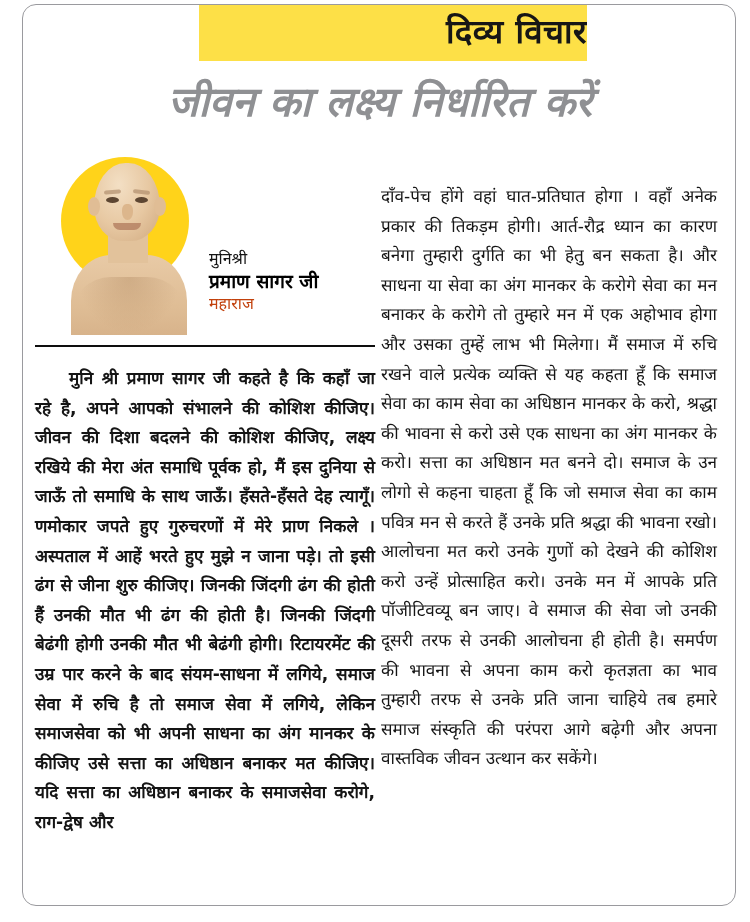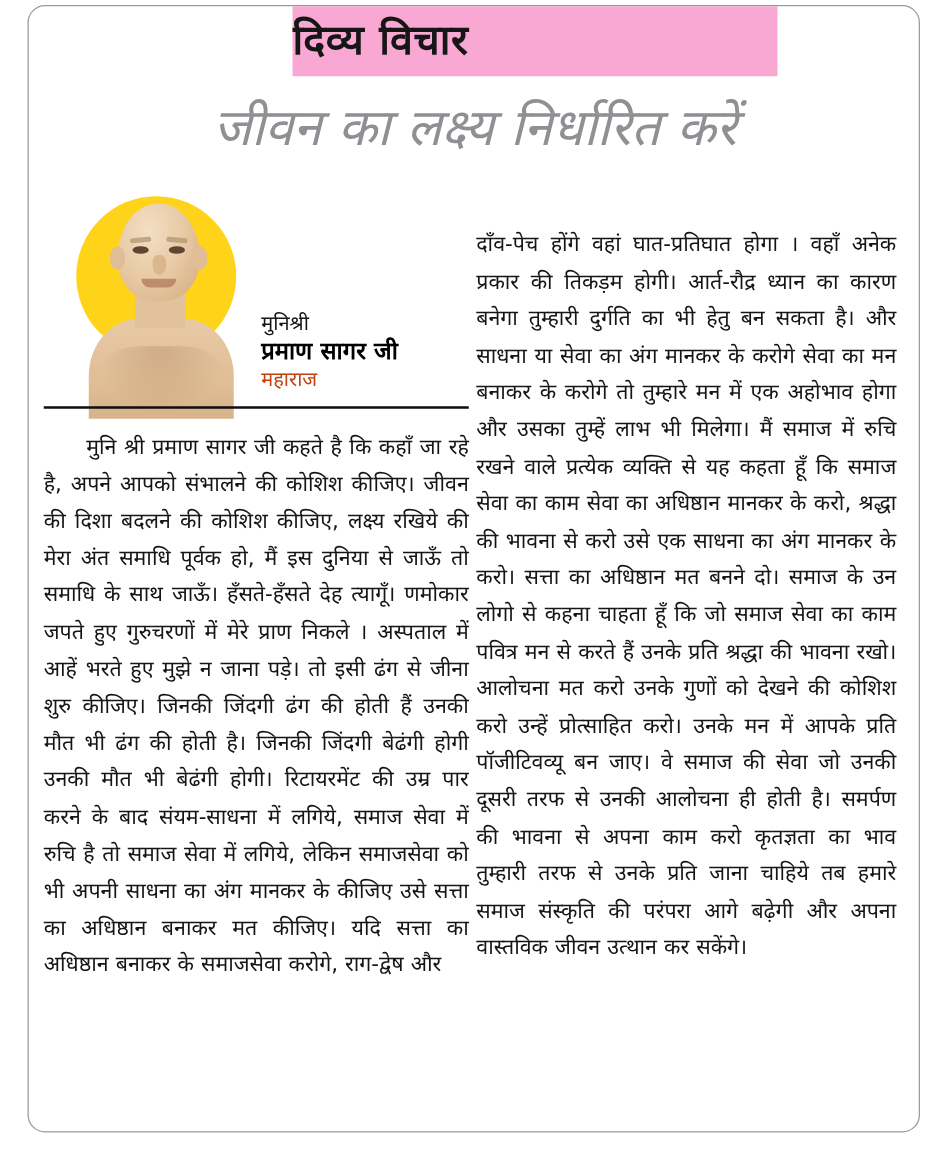--- a/index.html
+++ b/index.html
@@ -28,26 +28,25 @@
     overflow: hidden;
   }
 
   
   #banner {
     position: absolute;
     left: 176px;
     top: -2px;
     width: 388px;
     height: 58px;
-    background: #f9a8d4;
+    background: #fde047;
     display: flex;
     align-items: center;
-    justify-content: flex-start;
-    overflow: hidden;
-    margin-left: 35px;
+    justify-content: flex-end;
+    overflow: hidden;
   }
   #banner-title {
     font-family: "DejaVu Sans", "Liberation Sans", sans-serif;
     font-weight: 700;
     font-size: 33px;
     line-height: 1;
     color: #161616;
     letter-spacing: 0.5px;
     white-space: nowrap;
     transform: translateY(-1px);
@@ -56,21 +55,21 @@
   
   #headline {
     position: absolute;
     left: 0;
     top: 74px;
     width: 714px;
     text-align: center;
   }
   #headline-text {
     font-family: "DejaVu Sans", "Liberation Sans", sans-serif;
-    font-weight: 400;
+    font-weight: 700;
     font-style: italic;
     font-size: 41px;
     line-height: 1.15;
     color: #8f9093;
     white-space: nowrap;
   }
 
   
   #portrait-block {
     position: absolute;
@@ -207,22 +206,23 @@
     font-family: "DejaVu Sans", "Liberation Sans", sans-serif;
     font-size: 16px;
     line-height: 1.25;
     color: #c2410c;
   }
 
   
   #col-left {
     position: absolute;
     left: 12px;
-    top: 320px;
+    top: 340px;
     width: 340px;
+    font-weight: bold;
   }
   #rule {
     width: 340px;
     height: 0;
     border-top: 2.5px solid #0e0e0e;
     margin-bottom: 7px;
   }
   #col-right {
     position: absolute;
     left: 358px;

